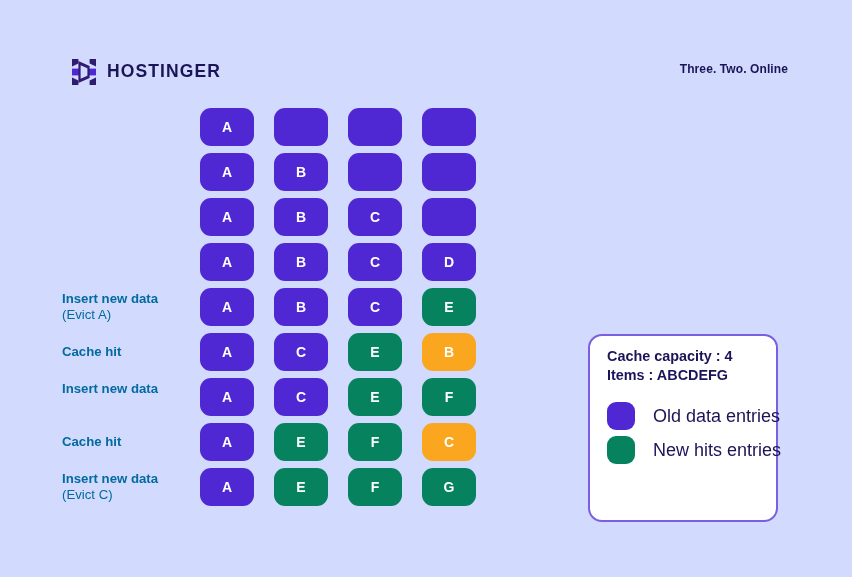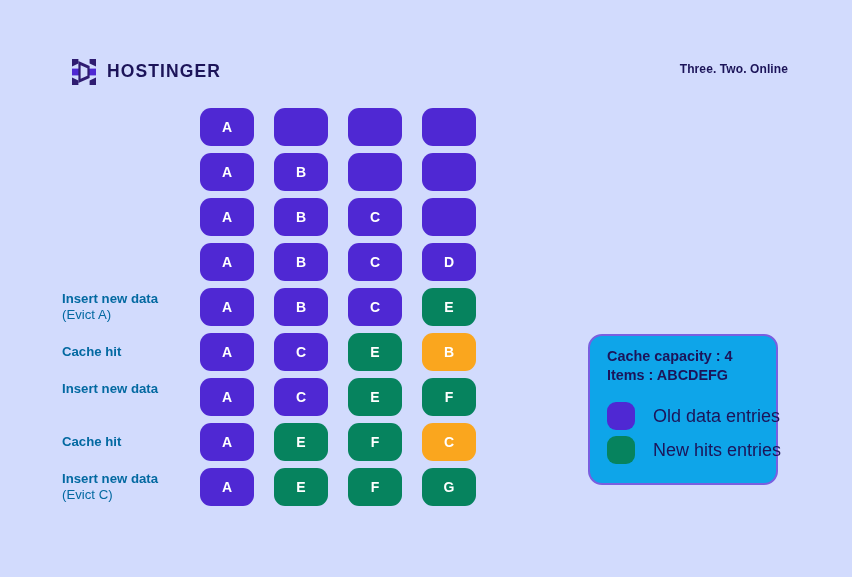--- a/index.html
+++ b/index.html
@@ -115,25 +115,25 @@
   .cell.old { background: #4f28d3; }
   .cell.new { background: #06835e; }
   .cell.hit { background: #faa61e; }
 
   
   #legend {
     position: absolute;
     left: 588px;
     top: 334px;
     width: 190px;
-    height: 151px;
+    height: 188px;
     border: 2px solid #7a5fe0;
     border-radius: 14px;
     box-sizing: border-box;
-    background: #0ea5e9;
+    background: #ffffff;
   }
   #legend-title {
     position: absolute;
     left: 17px;
     top: 11px;
     font-size: 14.4px;
     font-weight: bold;
     line-height: 18.5px;
     color: #1c1459;
     white-space: nowrap;

